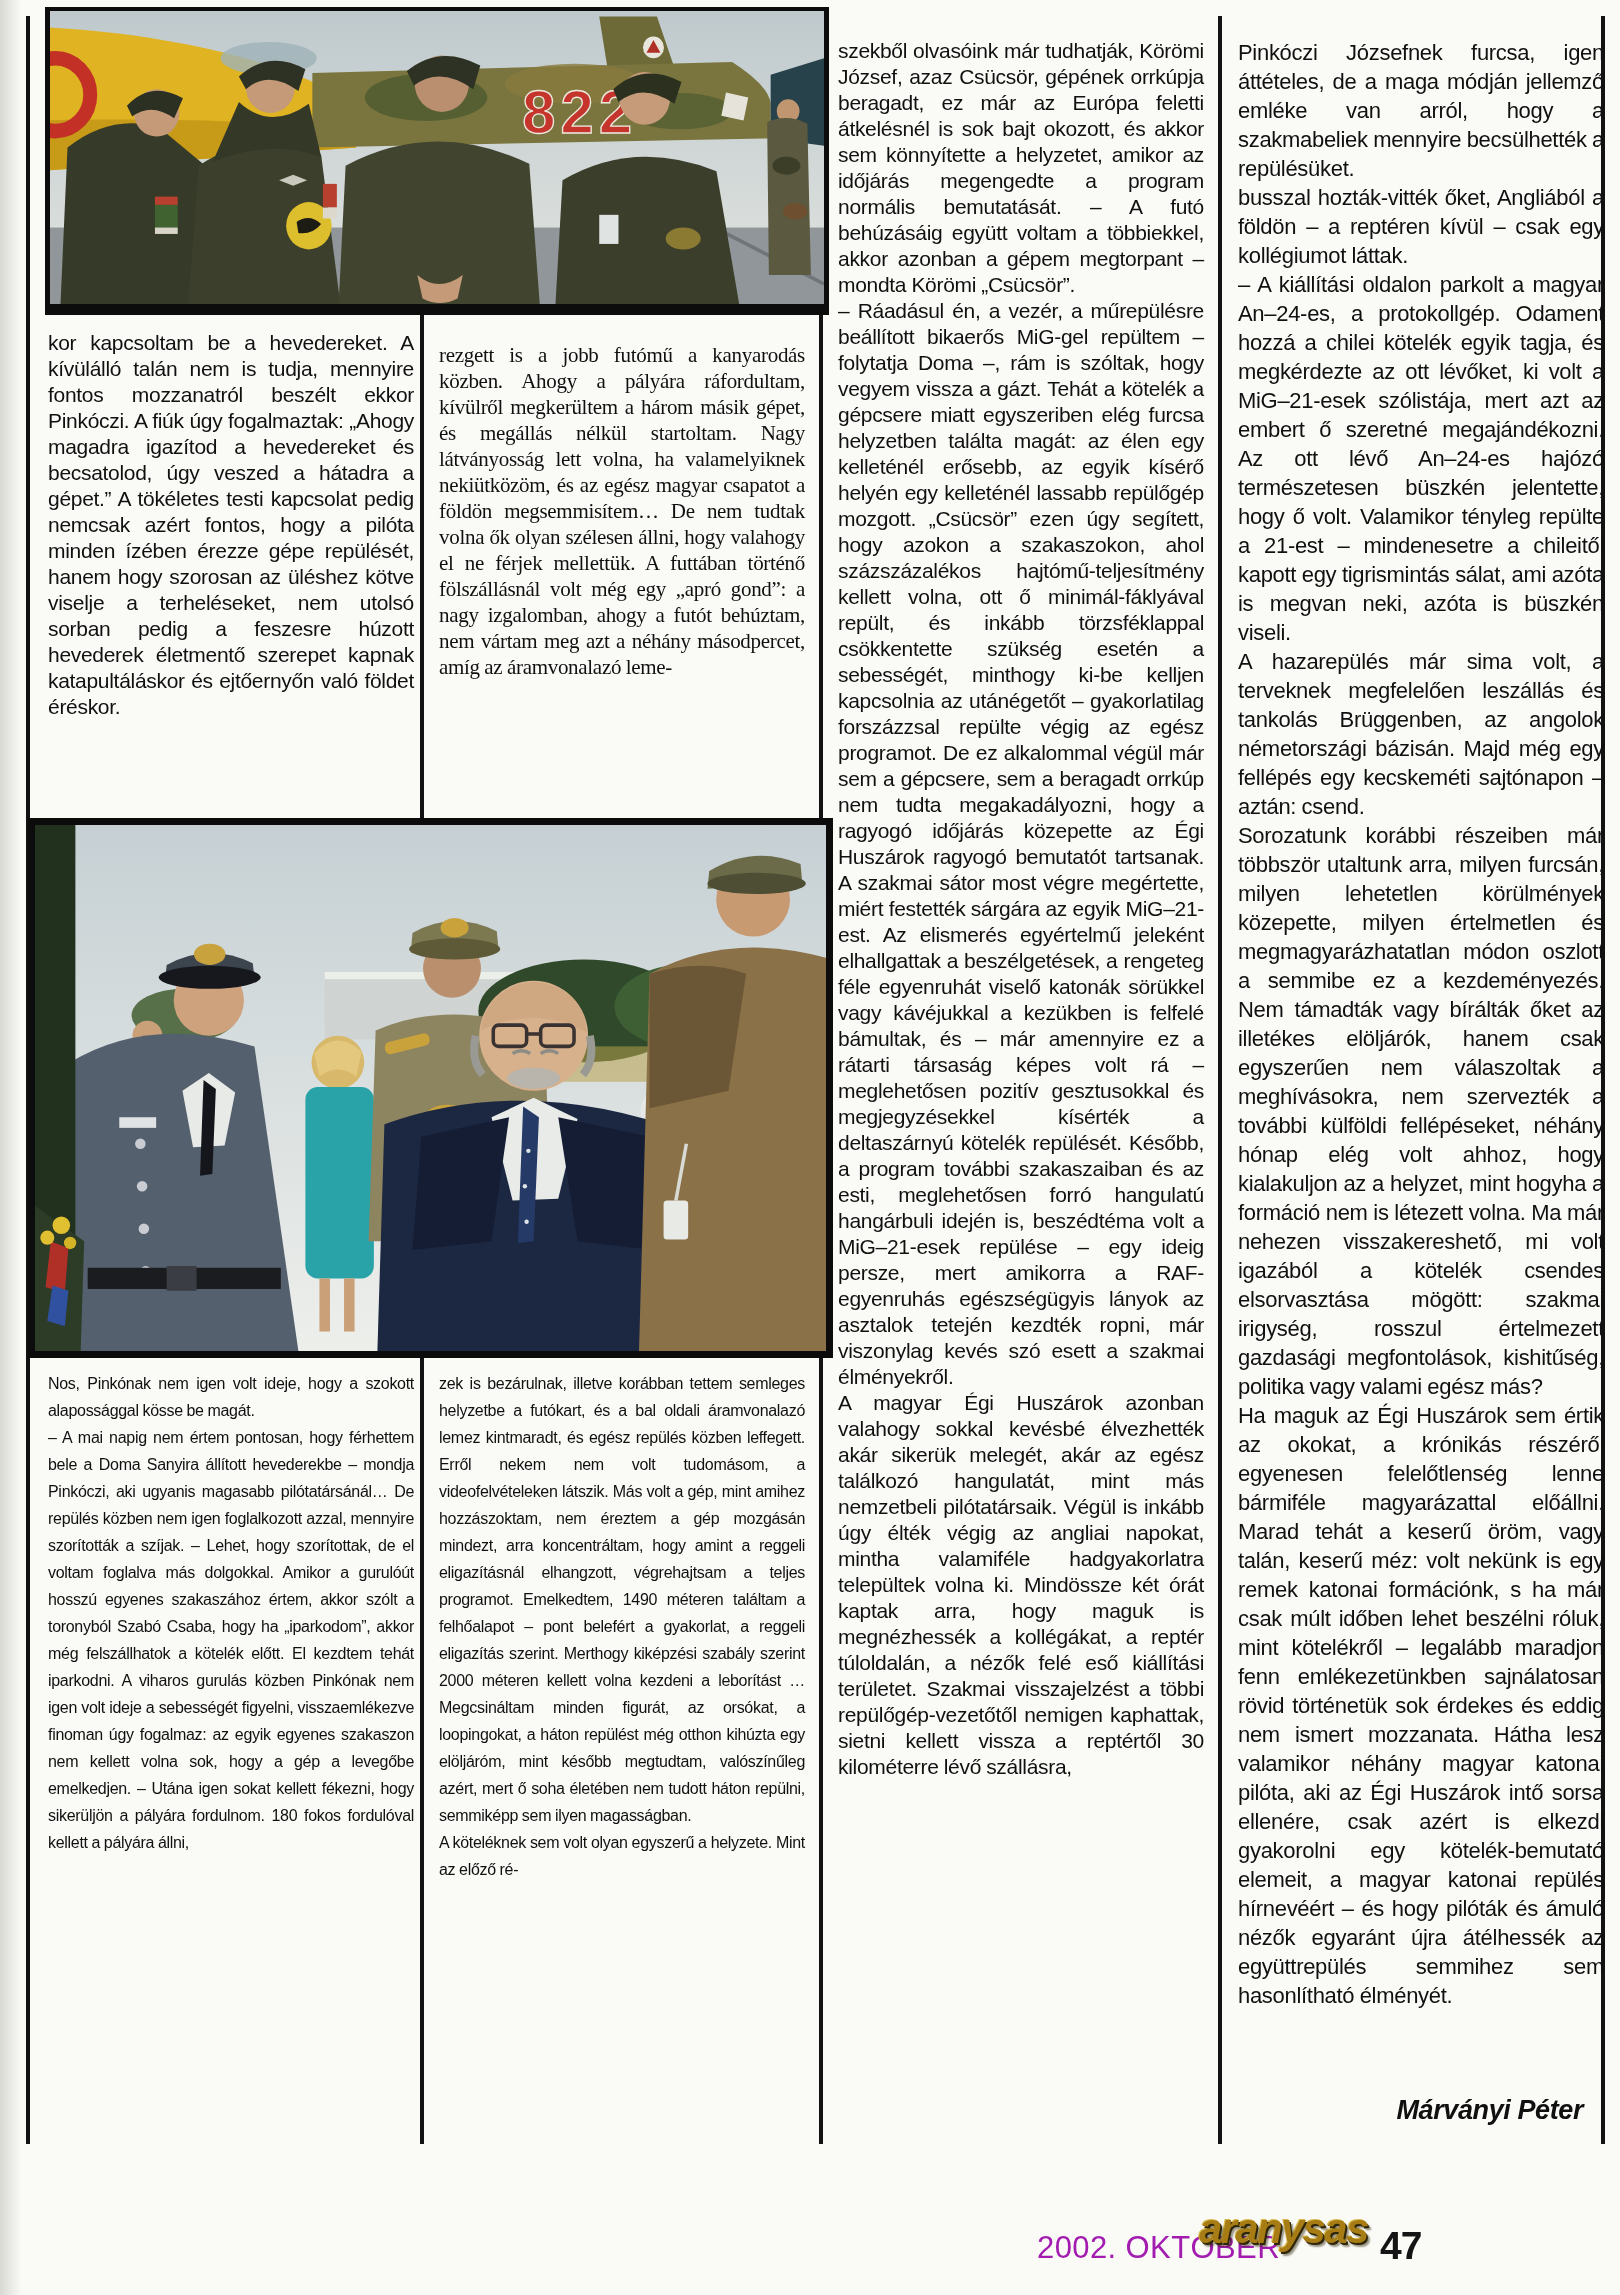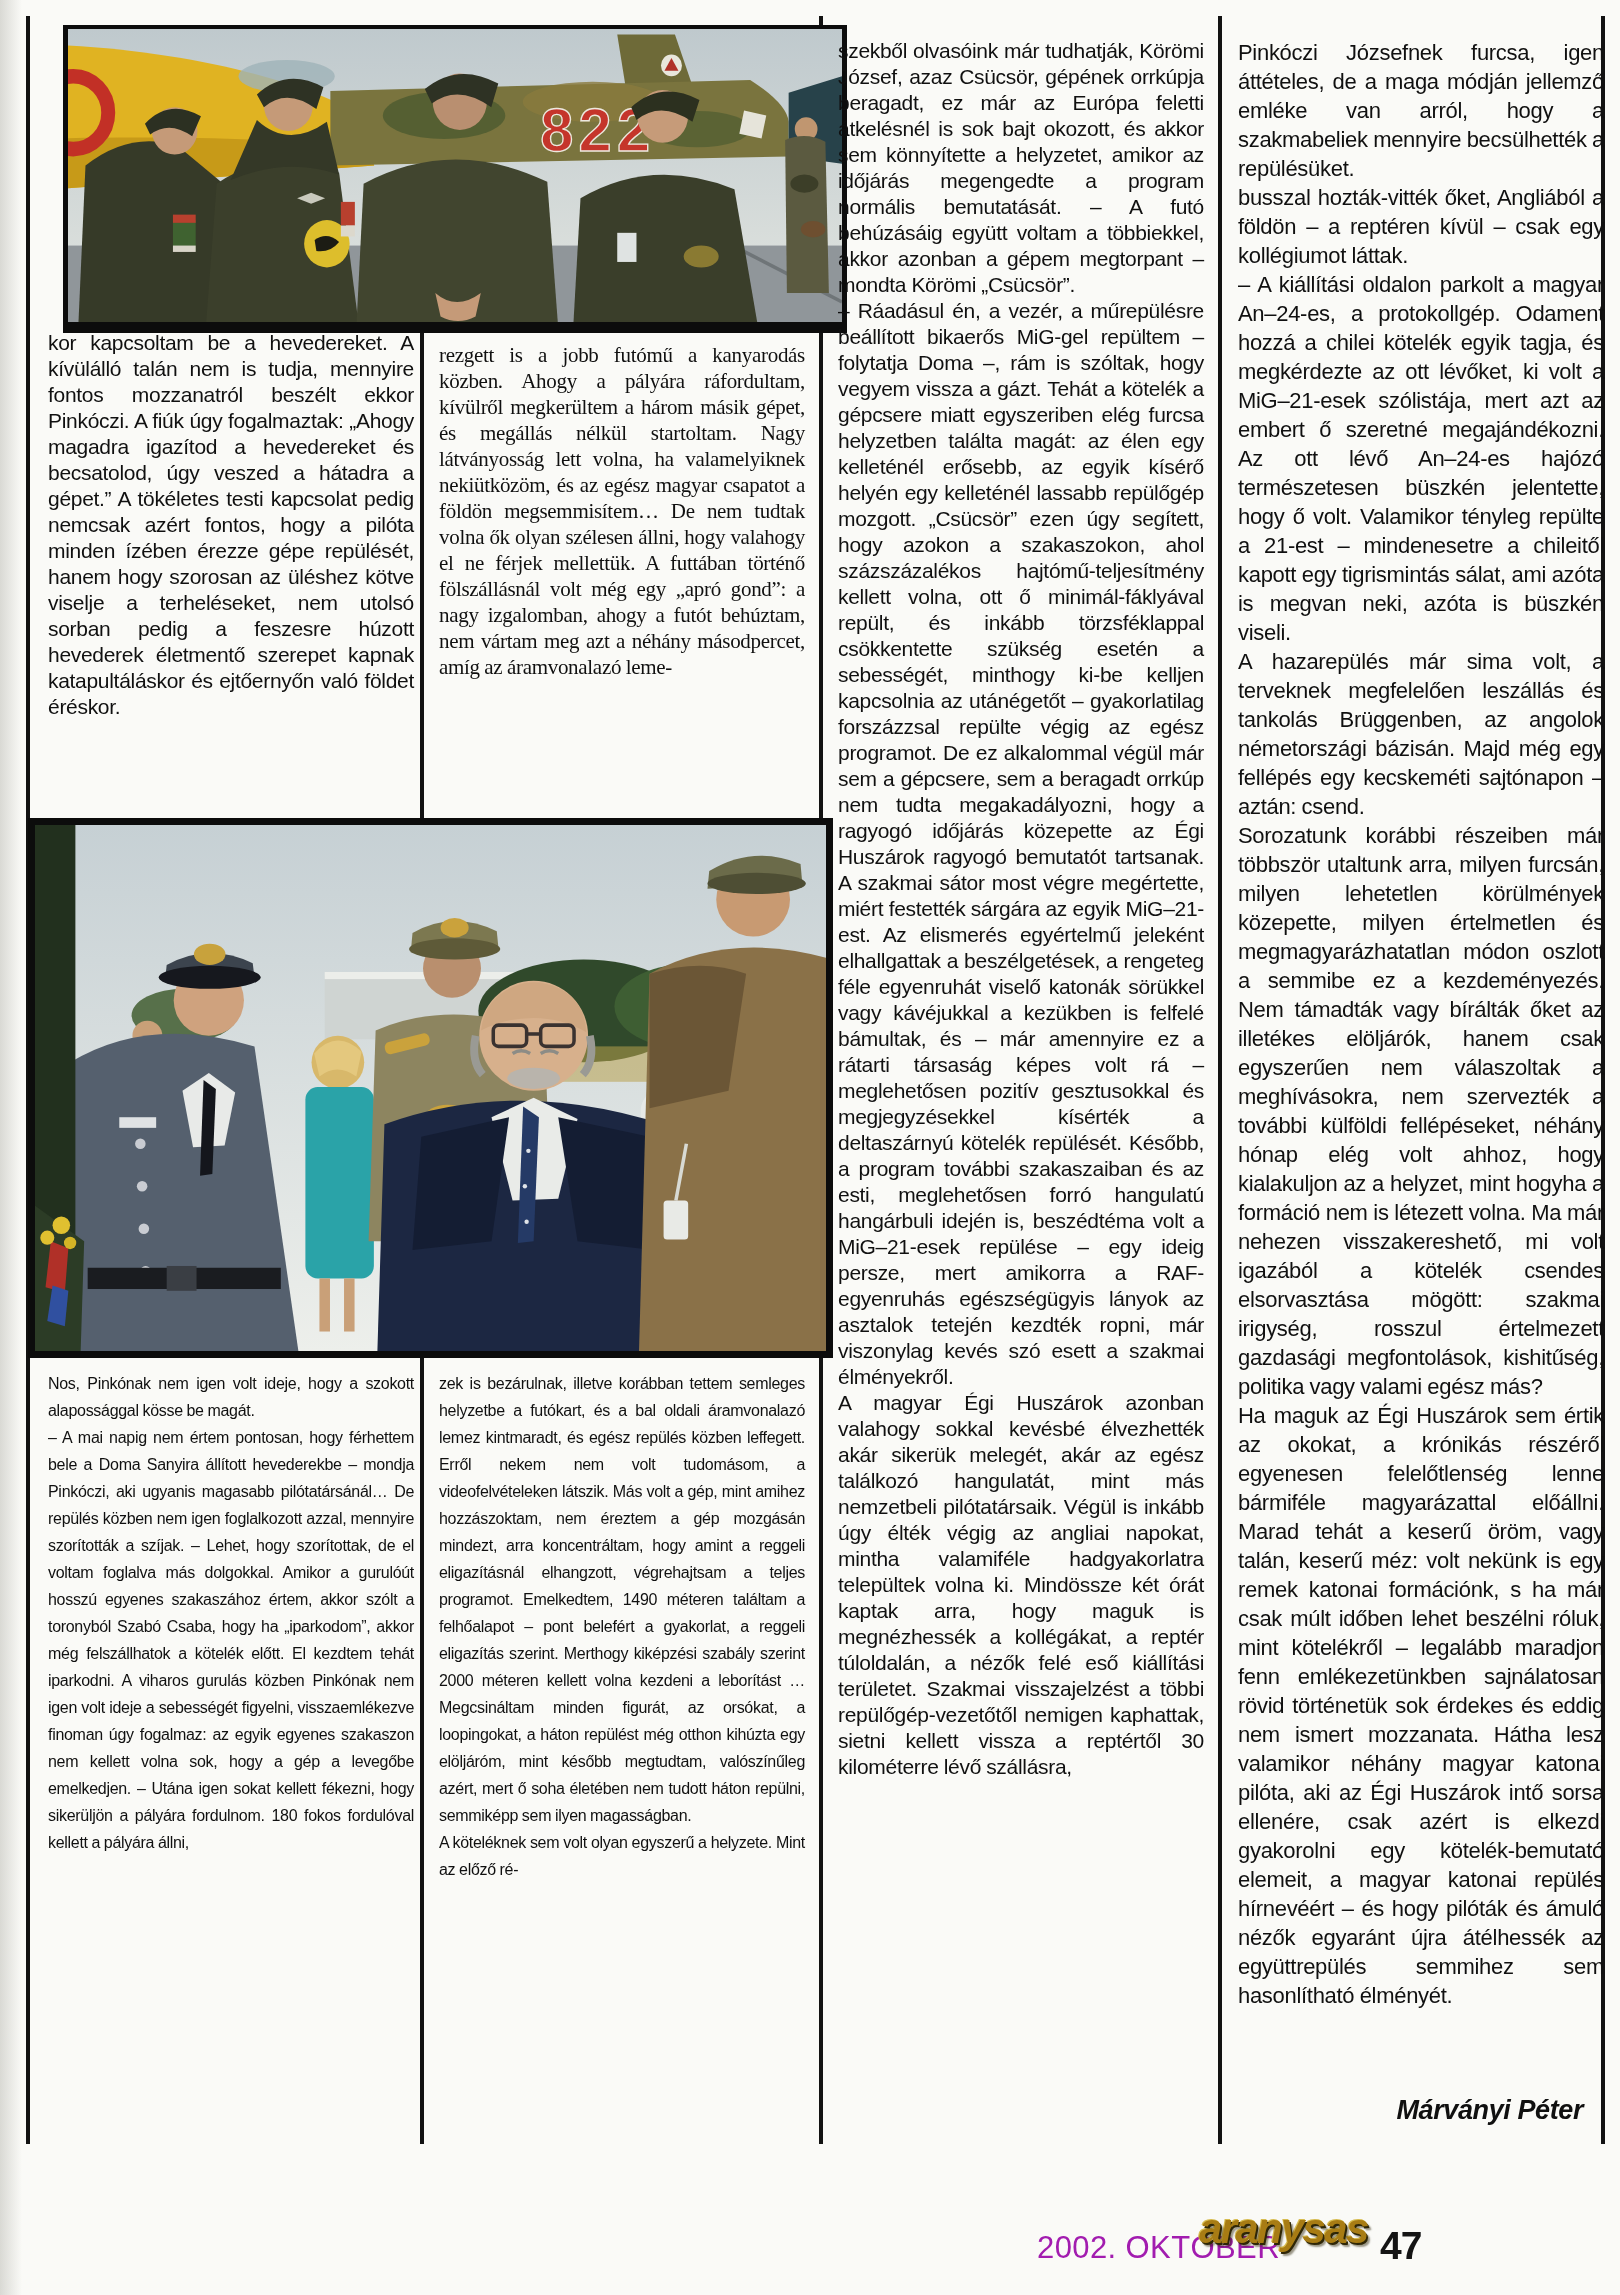--- a/index.html
+++ b/index.html
@@ -57,21 +57,21 @@
 <body>
 
 <div class="page">
 
   <div class="vrule rule-left"></div>
   <div class="vrule rule-c12"></div>
   <div class="vrule rule-c23"></div>
   <div class="vrule rule-c34"></div>
   <div class="vrule rule-right"></div>
 
-  <figure class="photo photo-top" style="margin:18px;" aria-label="Pilóták sötét hajózóruhában beszélgetnek egy sárga MiG-21 orra és egy 822 oldalszámú terepszínű MiG-21 előtt">
+  <figure class="photo photo-top" style="margin:0;" aria-label="Pilóták sötét hajózóruhában beszélgetnek egy sárga MiG-21 orra és egy 822 oldalszámú terepszínű MiG-21 előtt">
     <svg viewBox="0 0 885 322" preserveAspectRatio="none">
       <defs>
         <linearGradient id="skyA" x1="0" y1="0" x2="0" y2="1">
           <stop offset="0" stop-color="#bfc9cd"></stop>
             <stop offset="1" stop-color="#e2e5e0"></stop>
         </linearGradient>
       </defs>
       <rect x="0" y="0" width="885" height="322" fill="url(#skyA)"></rect>
 
       <g>

